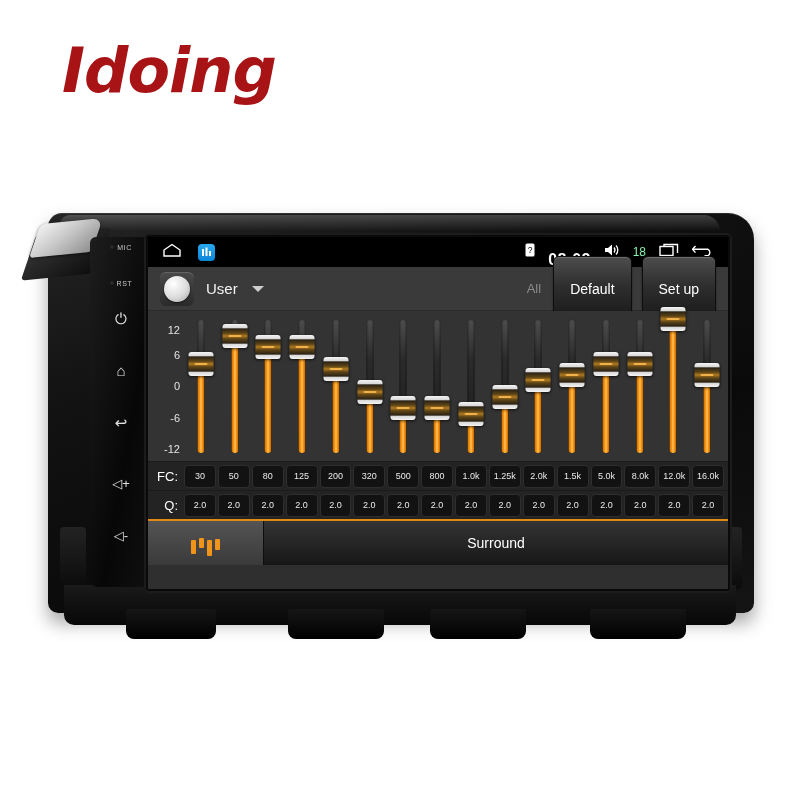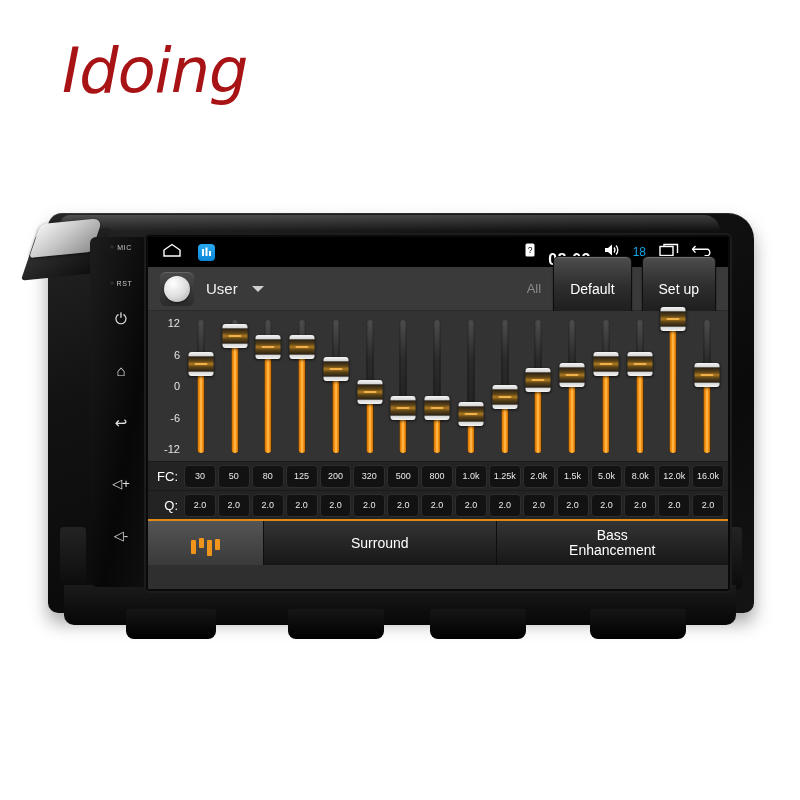--- a/index.html
+++ b/index.html
@@ -6,21 +6,21 @@
   body{
     width:800px;height:800px;background:#ffffff;
     font-family:"Liberation Sans", sans-serif;
     overflow:hidden;position:relative;
   }
 
   
   #brand{
     position:absolute;left:62px;top:34px;
     font-family:"DejaVu Sans", sans-serif;
-    font-style:italic;font-weight:400;font-size:62px;
+    font-style:italic;font-weight:700;font-size:62px;
     color:#a81316;letter-spacing:-1px;
     white-space:nowrap;
   }
 
   
   #unit{
     position:absolute;left:30px;top:205px;width:740px;height:440px;
   }
   
   .shell{
@@ -103,21 +103,21 @@
     color:#fff;
   }
   .sb-left{display:flex;align-items:center;gap:16px;}
   .sb-right{margin-left:auto;display:flex;align-items:center;gap:13px;}
   .app-badge{
     width:17px;height:17px;border-radius:4px;
     background:linear-gradient(180deg,#27a9f0,#0b86d8);
     display:flex;align-items:center;justify-content:center;
   }
   .sb-time{font-size:16px;font-weight:700;letter-spacing:.3px;margin-top:16px;}
-  .sb-vol{font-size:12px;color:#0ea5e9;}
+  .sb-vol{font-size:12px;color:#86efac;}
 
   
   .toprow{
     position:relative;height:44px;background:#3a3a3a;
     display:flex;align-items:center;padding:0 12px;box-sizing:border-box;
     border-bottom:1px solid #2b2b2b;
   }
   .knob-wrap{
     width:34px;height:34px;border-radius:6px;
     background:linear-gradient(180deg,#4a4a4a,#2a2a2a);
@@ -326,21 +326,21 @@
         </div>
         <div class="toprow-right">
           <span class="all-label">All</span>
           <span class="btn3d">Default</span>
           <span class="btn3d">Set up</span>
         </div>
       </div>
 
       <div class="eqarea">
         <div class="scale" id="scale">
-            <span style="top: 12px;">12</span>
+            <span style="top: 19px;">12</span>
             <span style="top: 43.5px;">6</span>
             <span style="top: 75px;">0</span>
             <span style="top: 106.5px;">-6</span>
             <span style="top: 138px;">-12</span>
           </div>
         <div class="bands" id="bands">
             <div class="band">
               <div class="track">
                 <div class="fill" style="height: 89.3333px;"></div>
               </div>
@@ -488,21 +488,17 @@
             <span class="eqicon">
               <i style="height: 14px; margin-bottom: 2px;"></i>
               <i style="height: 10px; margin-bottom: 8px;"></i>
               <i style="height: 16px; margin-bottom: 0px;"></i>
               <i style="height: 11px; margin-bottom: 6px;"></i>
             </span>
           </div>
           <div class="tab">
             <span style="white-space: pre-line;">Surround</span>
           </div>
-          <div class="tab">
-            <span style="white-space: pre-line;">Bass
-Enhancement</span>
-          </div>
         </div>
 
     </div>
   </div>
 </div>
 
 </body></html>

